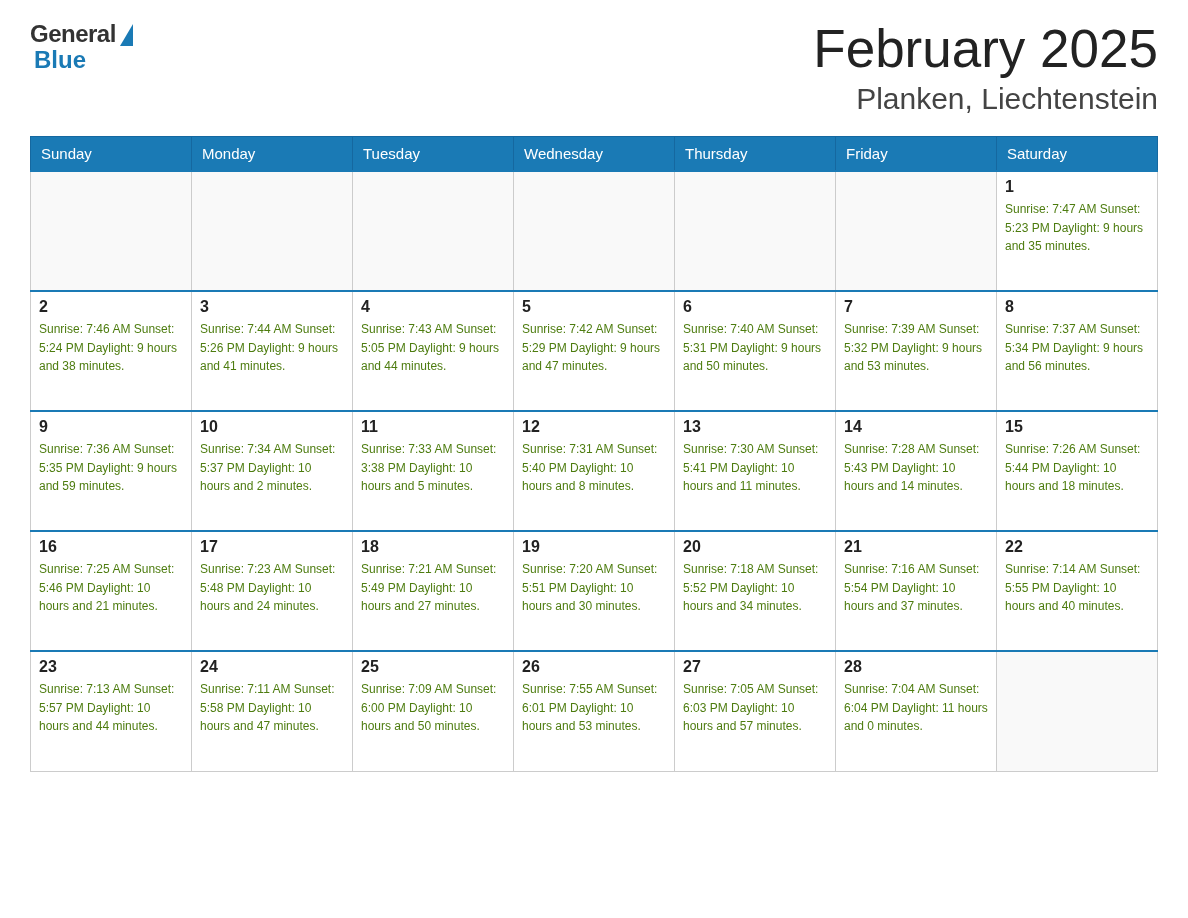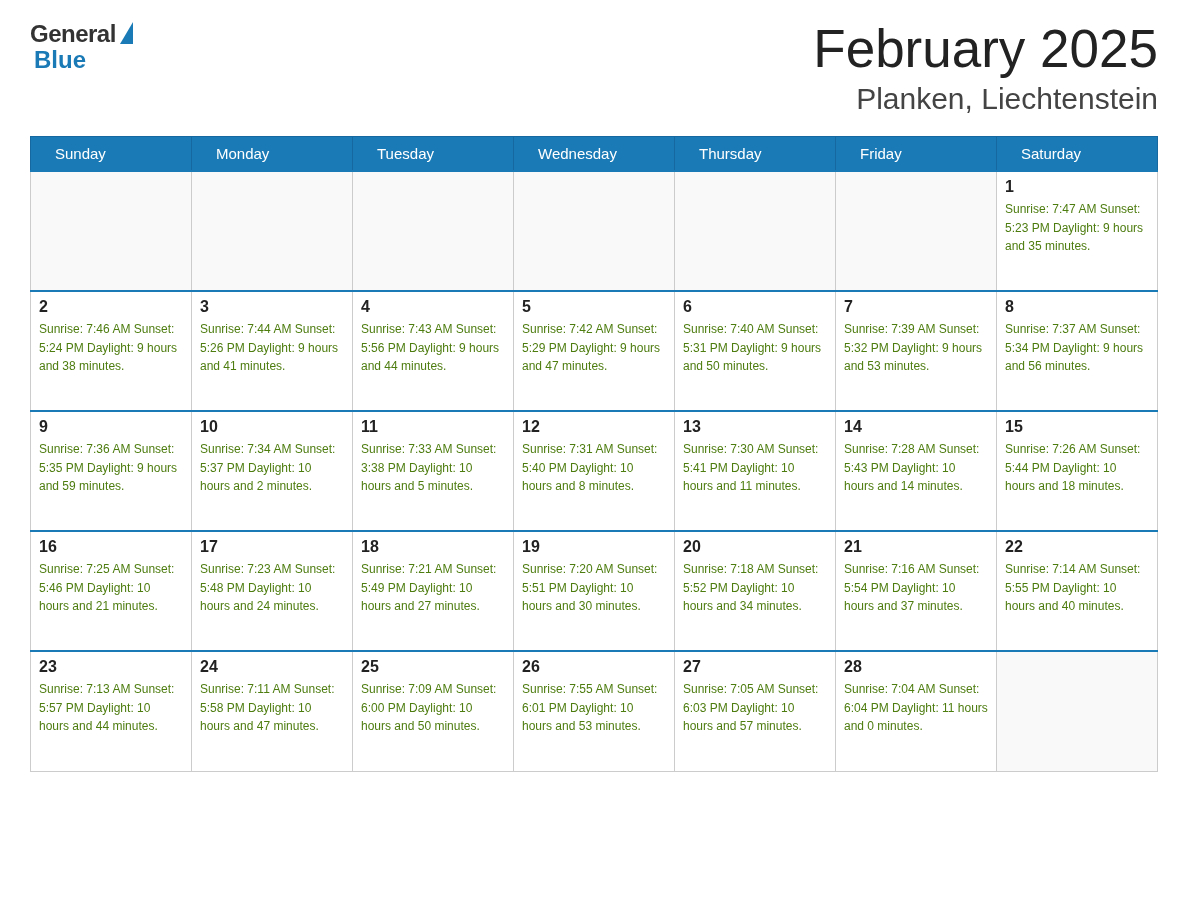--- a/index.html
+++ b/index.html
@@ -31,21 +31,21 @@
     }
     .calendar {
       width: 100%;
       border-collapse: collapse;
       border: 1px solid #999;
     }
     .calendar th {
       background-color: #1a7ab5;
       color: #fff;
       text-align: left;
-      padding: 8px 24px;
+      padding: 8px 10px;
       font-size: 15px;
       font-weight: normal;
       border: 1px solid #1568a0;
     }
     .calendar td {
       vertical-align: top;
       padding: 6px 8px;
       border: 1px solid #ccc;
       width: 14.28%;
       min-height: 100px;
@@ -70,21 +70,21 @@
     }
     .empty-cell {
       background: #f9f9f9;
     }
     .logo-wrapper {
       display: flex;
       flex-direction: column;
     }
     .logo-line1 {
       display: flex;
-      align-items: center;
+      align-items: flex-end;
     }
     .logo-text-general {
       font-size: 24px;
       font-weight: bold;
       color: #333;
       letter-spacing: -0.5px;
     }
     .logo-arrow {
       display: inline-block;
       width: 0;
@@ -165,21 +165,21 @@
         <td>
           <div class="day-number">3</div>
           <div class="day-info">Sunrise: 7:44 AM
 Sunset: 5:26 PM
 Daylight: 9 hours
 and 41 minutes.</div>
         </td>
         <td>
           <div class="day-number">4</div>
           <div class="day-info">Sunrise: 7:43 AM
-Sunset: 5:56 PM
+Sunset: 5:05 PM
 Daylight: 9 hours
 and 44 minutes.</div>
         </td>
         <td>
           <div class="day-number">5</div>
           <div class="day-info">Sunrise: 7:42 AM
 Sunset: 5:29 PM
 Daylight: 9 hours
 and 47 minutes.</div>
         </td>

